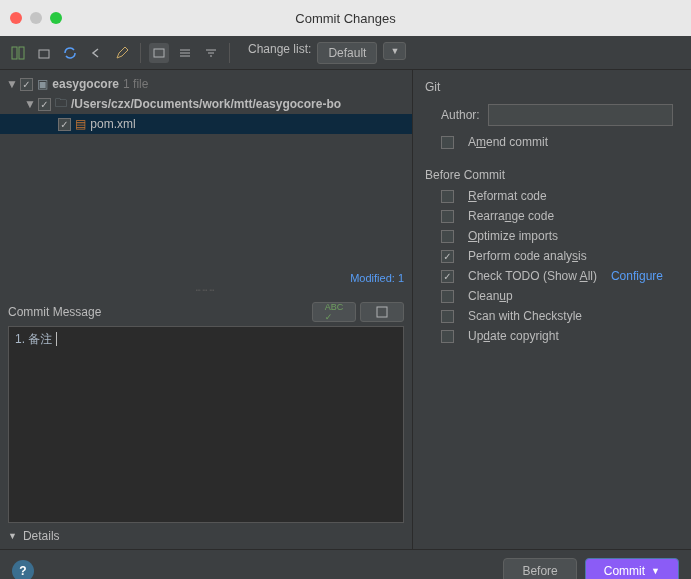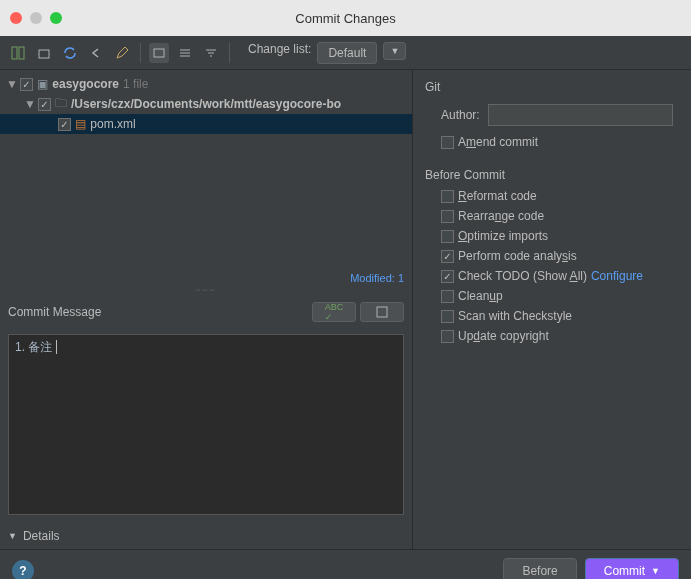--- a/index.html
+++ b/index.html
@@ -25,27 +25,27 @@
     .arrow { width: 10px; color: #999; }
     .chk { width: 13px; height: 13px; border: 1px solid #6e6e6e; background: #43494a; display: inline-flex; align-items: center; justify-content: center; }
     .chk.checked::after { content: "✓"; color: #bbb; font-size: 10px; }
     .folder-icon { color: #87939a; }
     .file-count { color: #787878; }
     .modified-bar { text-align: right; padding: 2px 8px; color: #589df6; font-size: 11px; }
     .grip { text-align: center; color: #555; font-size: 8px; height: 12px; letter-spacing: 2px; }
     .msg-header { display: flex; align-items: center; justify-content: space-between; padding: 4px 8px; }
     .msg-icons { display: flex; gap: 4px; }
     .msg-icon { width: 44px; height: 20px; border: 1px solid #5e6060; background: #4c5052; border-radius: 3px; display: flex; align-items: center; justify-content: center; }
-    .msg-area { flex: 1; background: #2b2b2b; border: 1px solid #555; margin: 8px 8px; padding: 4px 6px; color: #a9b7c6; overflow: auto; }
+    .msg-area { flex: 1; background: #2b2b2b; border: 1px solid #555; margin: 0 8px; padding: 4px 6px; color: #a9b7c6; overflow: auto; }
     .details { padding: 6px 8px; display: flex; align-items: center; gap: 6px; }
     .right { flex: 1; padding: 6px 10px; }
     .section-label { color: #bbb; font-size: 12px; padding: 4px 2px; }
     .author-row { display: flex; align-items: center; gap: 8px; padding: 6px 8px 6px 18px; }
     .author-input { flex: 1; background: #45494a; border: 1px solid #646464; height: 22px; }
-    .opt-row { display: flex; align-items: center; gap: 4px; padding: 3px 8px 3px 18px; }
+    .opt-row { display: flex; align-items: center; gap: 14px; padding: 3px 8px 3px 18px; }
     .underline { text-decoration: underline; }
     .link { color: #589df6; }
     .footer { height: 42px; display: flex; align-items: center; justify-content: space-between; padding: 0 12px; border-top: 1px solid #2b2b2b; }
     .help { width: 22px; height: 22px; border-radius: 50%; background: #3b6e8f; color: #fff; display: flex; align-items: center; justify-content: center; font-weight: bold; }
     .btns { display: flex; gap: 8px; }
     .btn { padding: 5px 18px; border-radius: 4px; border: 1px solid #5e6060; background: #4c5052; color: #bbb; }
     .btn.primary { background: #8b5cf6; border-color: #4a78a8; color: #fff; display: flex; align-items: center; gap: 6px; }
     .chev { font-size: 9px; }
   </style>
 </head>

